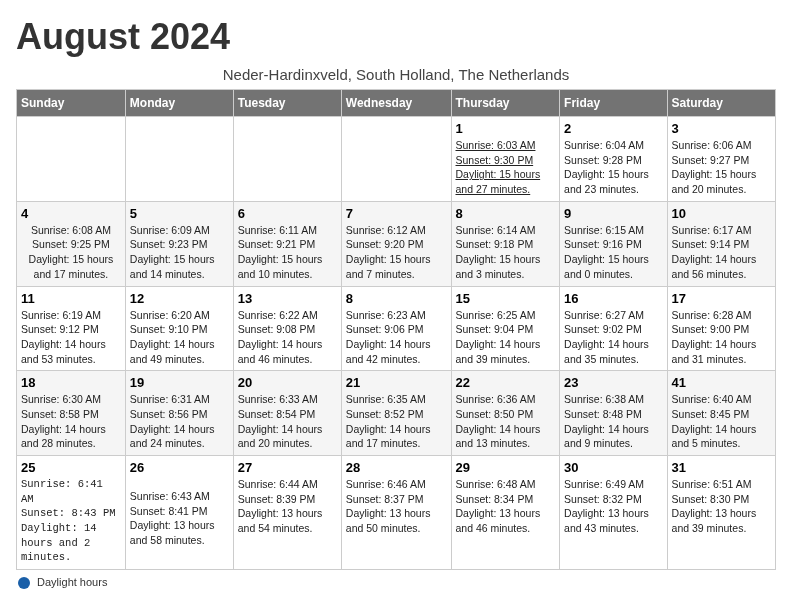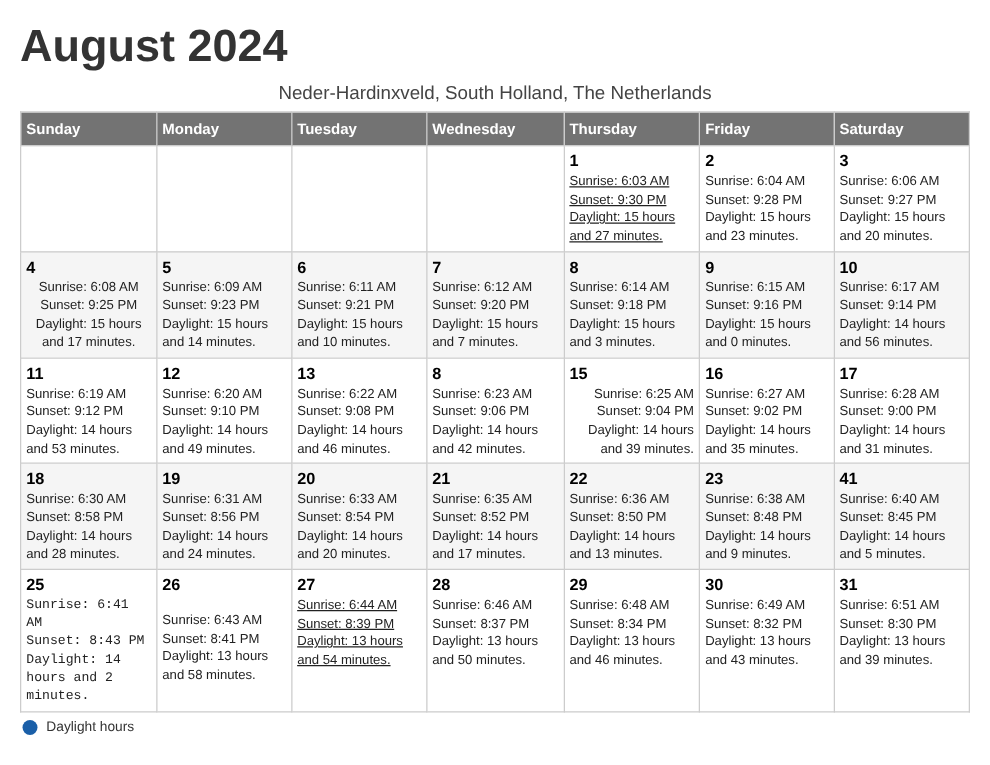--- a/index.html
+++ b/index.html
@@ -206,21 +206,21 @@
 Daylight: 14 hours and 46 minutes.</div>
         </td>
         <td>
           <span class="day-num">8</span>
           <div class="day-info" style="white-space: pre-line;">Sunrise: 6:23 AM
 Sunset: 9:06 PM
 Daylight: 14 hours and 42 minutes.</div>
         </td>
         <td>
           <span class="day-num">15</span>
-          <div class="day-info" style="white-space: pre-line; text-align: right;">Sunrise: 6:25 AM
+          <div class="day-info" style="white-space: pre-line;">Sunrise: 6:25 AM
 Sunset: 9:04 PM
 Daylight: 14 hours and 39 minutes.</div>
         </td>
         <td>
           <span class="day-num">16</span>
           <div class="day-info" style="white-space: pre-line;">Sunrise: 6:27 AM
 Sunset: 9:02 PM
 Daylight: 14 hours and 35 minutes.</div>
         </td>
         <td>
@@ -282,21 +282,21 @@
 Daylight: 14 hours and 2 minutes.</div>
         </td>
         <td>
           <span class="day-num">26</span>
           <div class="day-info" style="white-space: pre-line; margin-top: 14px;">Sunrise: 6:43 AM
 Sunset: 8:41 PM
 Daylight: 13 hours and 58 minutes.</div>
         </td>
         <td>
           <span class="day-num">27</span>
-          <div class="day-info" style="white-space: pre-line; text-decoration: underline;">Sunrise: 6:44 AM
+          <div class="day-info" style="white-space: pre-line;">Sunrise: 6:44 AM
 Sunset: 8:39 PM
 Daylight: 13 hours and 54 minutes.</div>
         </td>
         <td>
           <span class="day-num">28</span>
           <div class="day-info" style="white-space: pre-line;">Sunrise: 6:46 AM
 Sunset: 8:37 PM
 Daylight: 13 hours and 50 minutes.</div>
         </td>
         <td>

